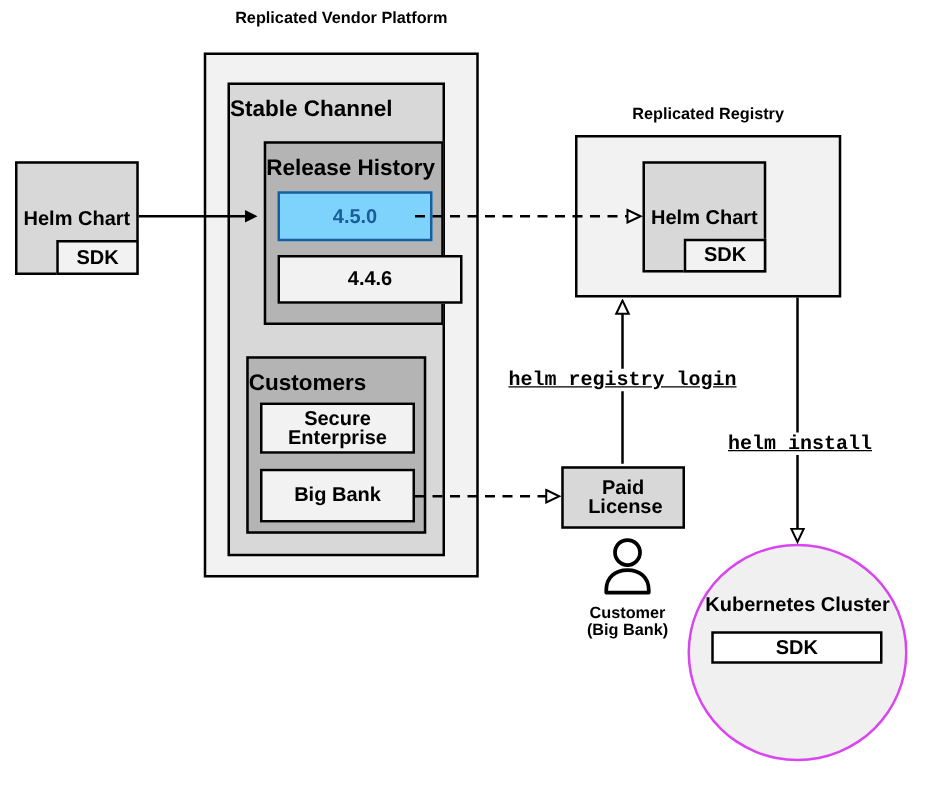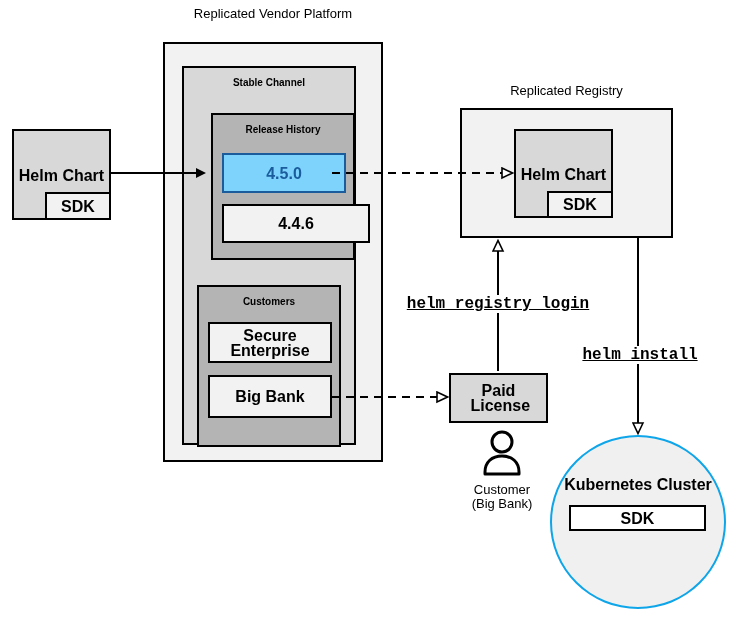--- a/index.html
+++ b/index.html
@@ -27,25 +27,25 @@
   .lbl {
     font-weight:bold;
     font-size:16px;
     color:#000;
     text-align:center;
     line-height:15px;
   }
   .box-heading {
     position:absolute;
     left:0; right:0; top:9px;
-    font-weight:bold; font-size:10px; text-align:center; color:#000;
+    font-weight:bold; font-size:18px; color:#000;
   }
   .floating-title {
     position:absolute;
-    font-weight:normal; font-size:13px; text-align:center; color:#000;
+    font-weight:bold; font-size:13px; text-align:center; color:#000;
   }
   .center-flex {
     display:flex; align-items:center; justify-content:center;
   }
   .mono-label {
     position:absolute;
     z-index:6;
     font-family:"Liberation Mono", monospace;
     font-weight:bold;
     font-size:16px;
@@ -55,21 +55,21 @@
     line-height:18px;
     text-decoration:underline;
   }
   .arrows {
     position:absolute; left:0; top:0;
     z-index:5;
     pointer-events:none;
   }
   .circle {
     position:absolute;
-    border:2px solid #0ea5e9;
+    border:2px solid #d946ef;
     border-radius:50%;
     box-sizing:border-box;
     background:#f0f0f0;
   }
   .person-svg { position:absolute; }
 </style>
 </head>
 <body>
 
 <div class="canvas">
@@ -85,21 +85,21 @@
   <div class="box fill-dark" style="left:197px; top:113px; width:144px; height:147px;margin-left:14px;">
     <div class="box-heading">Release History</div>
     <div class="box fill-blue lbl center-flex" style="left:9px; top:38px; width:124px; height:40px;">
       <span style="color:#1b5c9d;">4.5.0</span>
     </div>
     <div class="box fill-lightest lbl center-flex" style="left:9px; top:89px; width:148px; height:39px;">
       <span>4.4.6</span>
     </div>
   </div>
 
-  <div class="box fill-dark" style="left:197px; top:285px; width:144px; height:162px;">
+  <div class="box fill-dark" style="left:197px; top:285px; width:144px; height:142px;">
     <div class="box-heading">Customers</div>
     <div class="box fill-lightest lbl center-flex" style="left:9px; top:35px; width:124px; height:41px;">
       <span style="display:block; width:84px;">Secure Enterprise</span>
     </div>
     <div class="box fill-lightest lbl center-flex" style="left:9px; top:88px; width:124px; height:43px;">
       <span>Big Bank</span>
     </div>
   </div>
 
   <div class="box fill-mid" style="left:12px; top:129px; width:99px; height:91px;">

